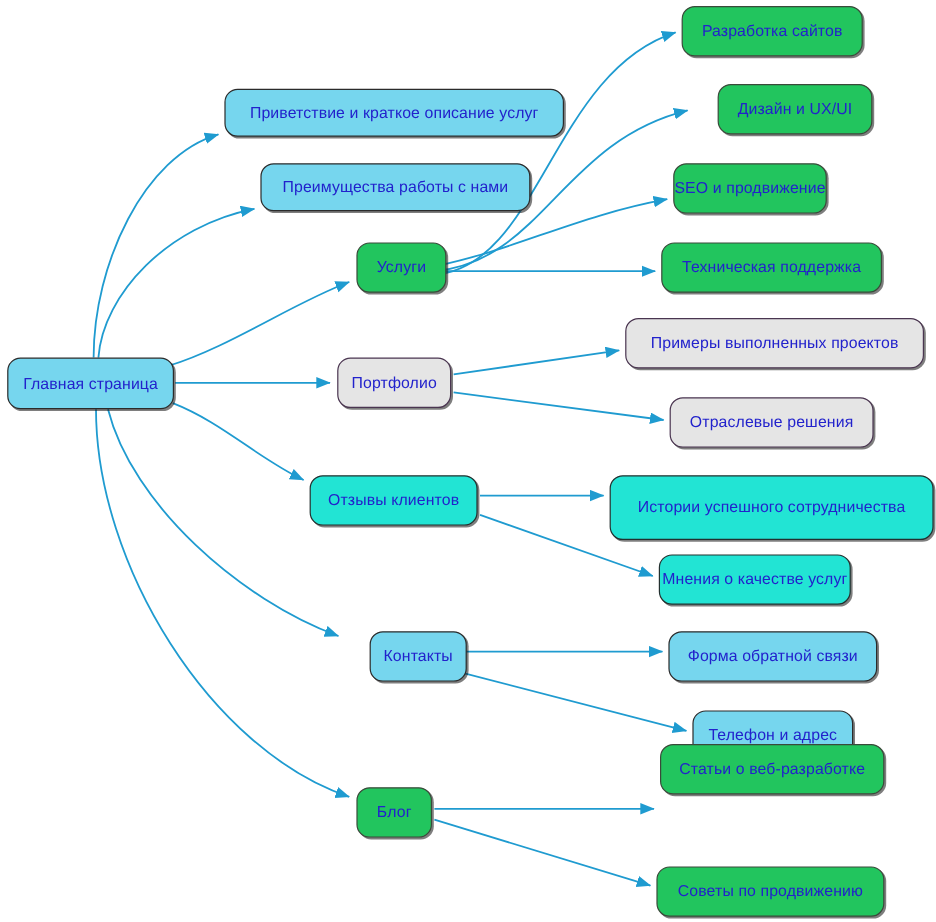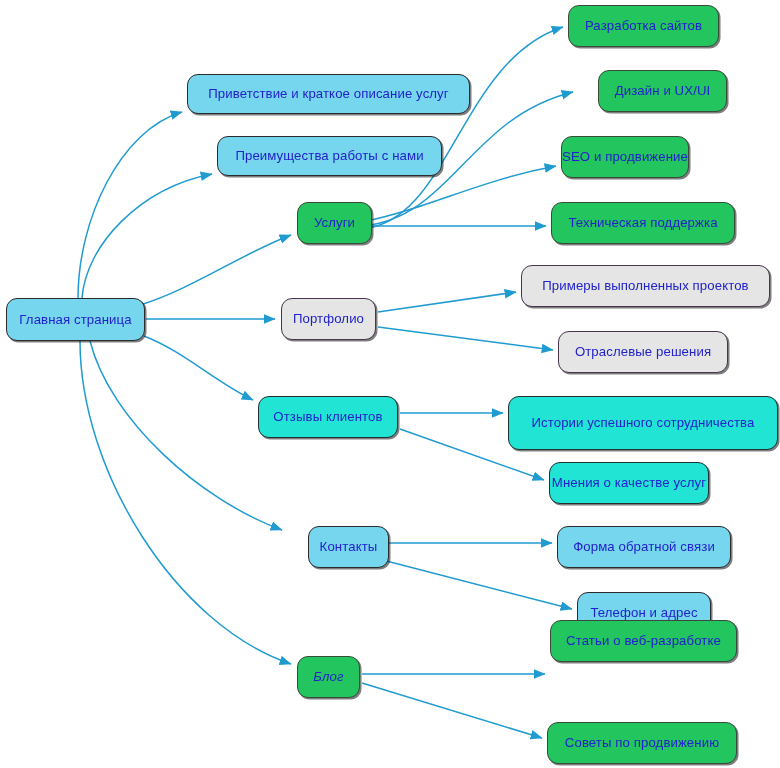--- a/index.html
+++ b/index.html
@@ -122,21 +122,21 @@
       </div>
       <div class="node fill-sky" style="left: 288px; top: 526px; width: 81px; height: 42px; margin-left: 20px;">
         <span class="node-label">Контакты</span>
       </div>
       <div class="node fill-sky" style="left: 557px; top: 526px; width: 174px; height: 42px;">
         <span class="node-label">Форма обратной связи</span>
       </div>
       <div class="node fill-sky" style="left: 577px; top: 592px; width: 134px; height: 42px;">
         <span class="node-label">Телефон и адрес</span>
       </div>
-      <div class="node fill-green" style="left: 297px; top: 656px; width: 63px; height: 42px; font-style: italic;">
+      <div class="node fill-green" style="left: 297px; top: 656px; width: 63px; height: 42px;">
         <span class="node-label">Блог</span>
       </div>
       <div class="node fill-green" style="left: 550px; top: 620px; width: 187px; height: 42px;">
         <span class="node-label">Статьи о веб-разработке</span>
       </div>
       <div class="node fill-green" style="left: 547px; top: 722px; width: 190px; height: 42px;">
         <span class="node-label">Советы по продвижению</span>
       </div>
     </div>
 

